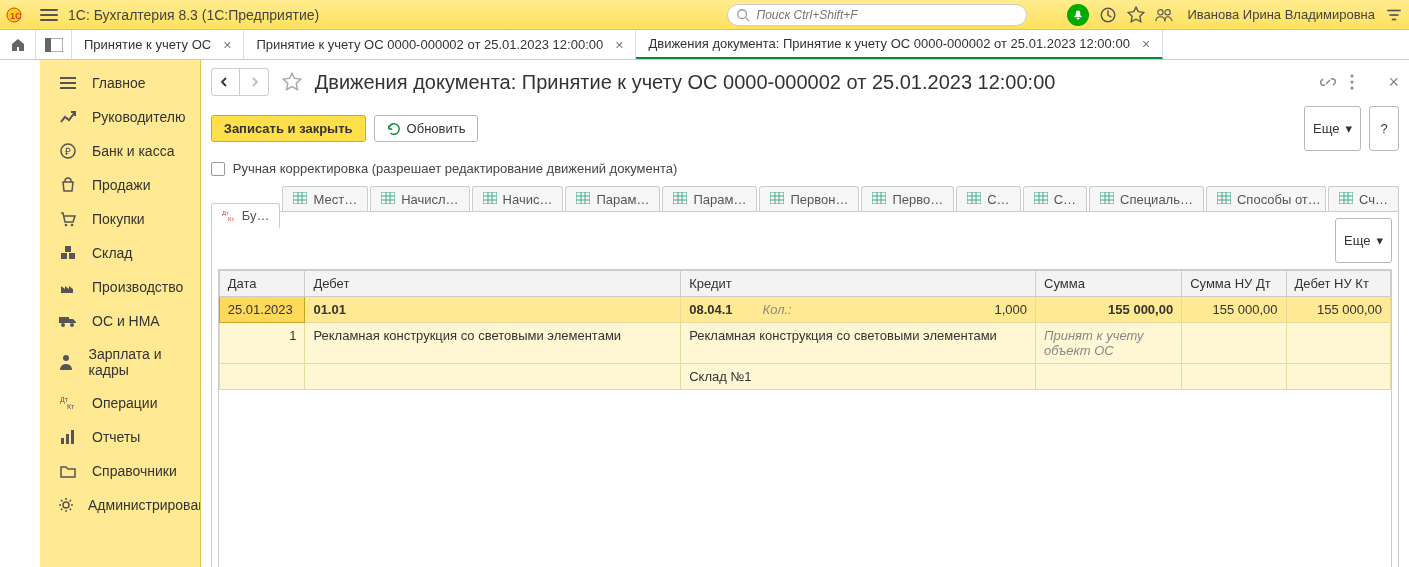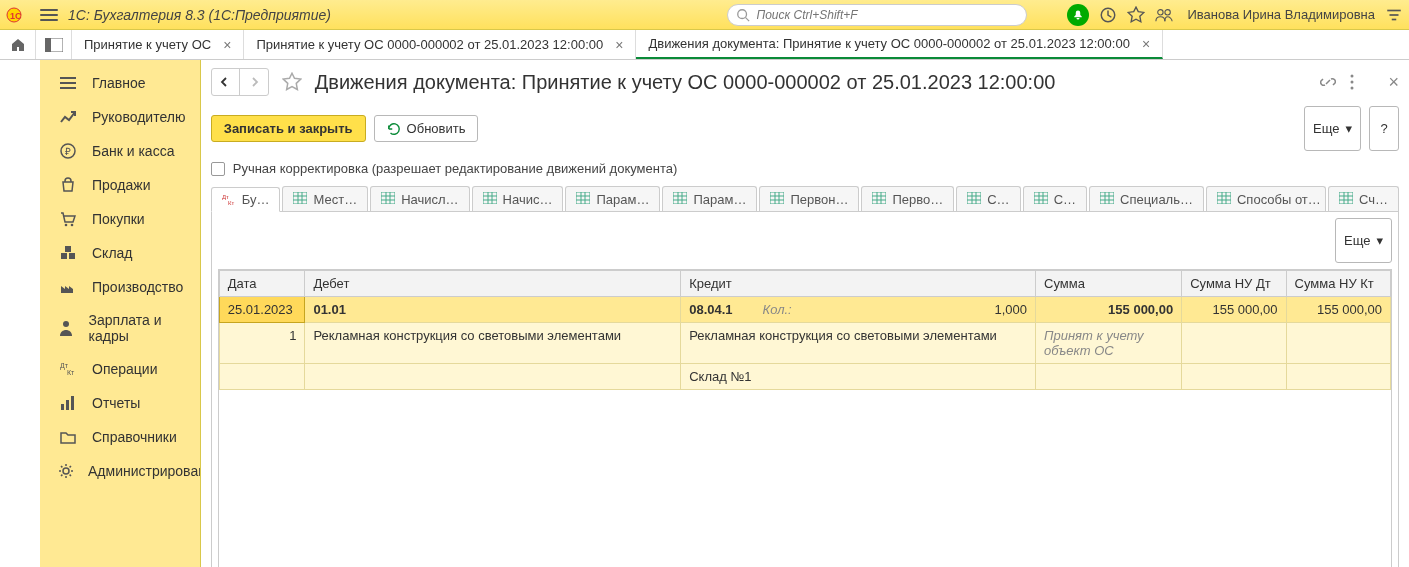--- a/index.html
+++ b/index.html
@@ -4,21 +4,21 @@
 <style>
 * { box-sizing: border-box; margin: 0; padding: 0; font-family: Arial, sans-serif; }
 body { background: #fff; font-size: 13px; color: #333; }
 
 
 .topbar { display: flex; align-items: center; height: 30px; background: linear-gradient(#ffec8f,#ffe15d); border-bottom: 1px solid #d9c84a; padding: 0 6px; gap: 10px; }
 .logo-1c { width: 24px; height: 18px; display:flex; align-items:center; justify-content:center; }
 .logo-1c svg { width: 24px; height: 18px; }
 .hamburger-icon { width:18px; display:inline-flex; flex-direction:column; gap:3px; }
 .hamburger-icon span { height:2px; background:#555; border-radius:1px;}
-.app-title { flex: 0 0 auto; font-size: 14px; color:#444;font-style:italic; }
+.app-title { flex: 0 0 auto; font-size: 14px; color:#444; }
 .topbar .spacer { flex:1; }
 .search-wrap { flex: 0 0 300px; display:flex; align-items:center; background:#fff; border:1px solid #ccc; border-radius:13px; height:22px; padding:0 8px; gap:6px; color:#888; }
 .search-wrap input { border:none; outline:none; flex:1; font-size:12px; color:#555; background:transparent;font-style:italic;}
 .top-icons { display:flex; align-items:center; gap:10px; margin-left:30px; }
 .top-icons .ic { width:18px; height:18px; display:flex;align-items:center;justify-content:center; color:#555;}
 .bell-circle { width:22px; height:22px; border-radius:50%; background:#0a0; display:flex;align-items:center;justify-content:center;}
 .bell-circle svg { width:12px; height:12px; fill:#fff;}
 .username { font-size:13px; color:#444; margin-left:4px; }
 
 
@@ -58,21 +58,21 @@
 .btn.small { padding:14px 8px; font-size:13px;}
 .help-btn { width:30px; display:flex; justify-content:center;}
 
 
 .check-row { display:flex; align-items:center; gap:8px; font-size:13px; color:#444;}
 .checkbox-box { width:14px; height:14px; border:1px solid #999; border-radius:2px; background:#fff;}
 
 
 .subtabs { display:flex; border-bottom:1px solid #ccc; gap:2px;}
 .subtab { display:flex; align-items:center; gap:6px; padding:4px 10px; border:1px solid #ccc; border-bottom:none; border-radius:3px 3px 0 0; background:#f6f6f6; font-size:13px; color:#555; white-space:nowrap; max-width:120px; overflow:hidden;}
-.subtab.active { background:#fff; position:relative; top:1px; border-bottom:1px solid #fff;}
+.subtab.active { background:#fff; position:relative; top:17px; border-bottom:1px solid #fff;}
 .subtab .grid-ic { width:14px; height:14px; color:#4a8; flex-shrink:0; }
 
 
 .table-wrapper { border:1px solid #ccc; border-top:none; padding:6px 6px; }
 .table-toolbar { display:flex; justify-content:flex-end; margin-bottom:6px;}
 .grid-outer { border:1px solid #ccc; height:335px; overflow:hidden; background:#fff;}
 table.grid { width:100%; border-collapse:collapse; font-size:13px;}
 table.grid th { background:#f3f3f3; border:1px solid #ccc; padding:5px 8px; text-align:left; font-weight:normal; color:#333;}
 table.grid td { border:1px solid #e5d99b; padding:5px 8px; background:#fff7d4; vertical-align:top;}
 table.grid tr.sel td { background:#ffe993; }
@@ -233,20 +233,31 @@
     <div class="item">
       <span class="sic">
           <svg width="16" height="16" viewBox="0 0 16 16">
             <path d="M1 14V7l4 3V7l4 3V7l4 3v4H1z" fill="#555"></path>
           </svg>
         </span>
       <span>Производство</span>
     </div>
     <div class="item">
       <span class="sic">
+          <svg width="18" height="14" viewBox="0 0 18 14">
+            <rect x="0" y="3" width="10" height="6" fill="#555"></rect>
+            <path d="M10 5h4l3 3v1h-7z" fill="#555"></path>
+            <circle cx="4" cy="11" r="2" fill="#555"></circle>
+            <circle cx="13" cy="11" r="2" fill="#555"></circle>
+          </svg>
+        </span>
+      <span>ОС и НМА</span>
+    </div>
+    <div class="item">
+      <span class="sic">
           <svg width="14" height="16" viewBox="0 0 14 16">
             <circle cx="7" cy="4" r="3" fill="#555"></circle>
             <path d="M1 16c0-4 3-6 6-6s6 2 6 6z" fill="#555"></path>
           </svg>
         </span>
       <span>Зарплата и кадры</span>
     </div>
     <div class="item">
       <span class="sic">
           <svg width="16" height="14" viewBox="0 0 16 14">
@@ -524,21 +535,21 @@
                 <col class="col-nd">
                 <col class="col-nk">
               </colgroup>
             <thead>
               <tr>
                 <th>Дата</th>
                 <th>Дебет</th>
                 <th>Кредит</th>
                 <th>Сумма</th>
                 <th>Сумма НУ Дт</th>
-                <th>Сумма НУ Кт</th>
+                <th>Дебет НУ Кт</th>
               </tr>
             </thead>
             <tbody>
               <tr class="sel">
                 <td class="td-date-sel">25.01.2023</td>
                 <td class="bold">01.01</td>
                 <td>
                   <div style="display:flex; gap:30px;">
                     <span class="bold">08.04.1</span>
                     <span style="flex:1; display:flex; justify-content:space-between;">

